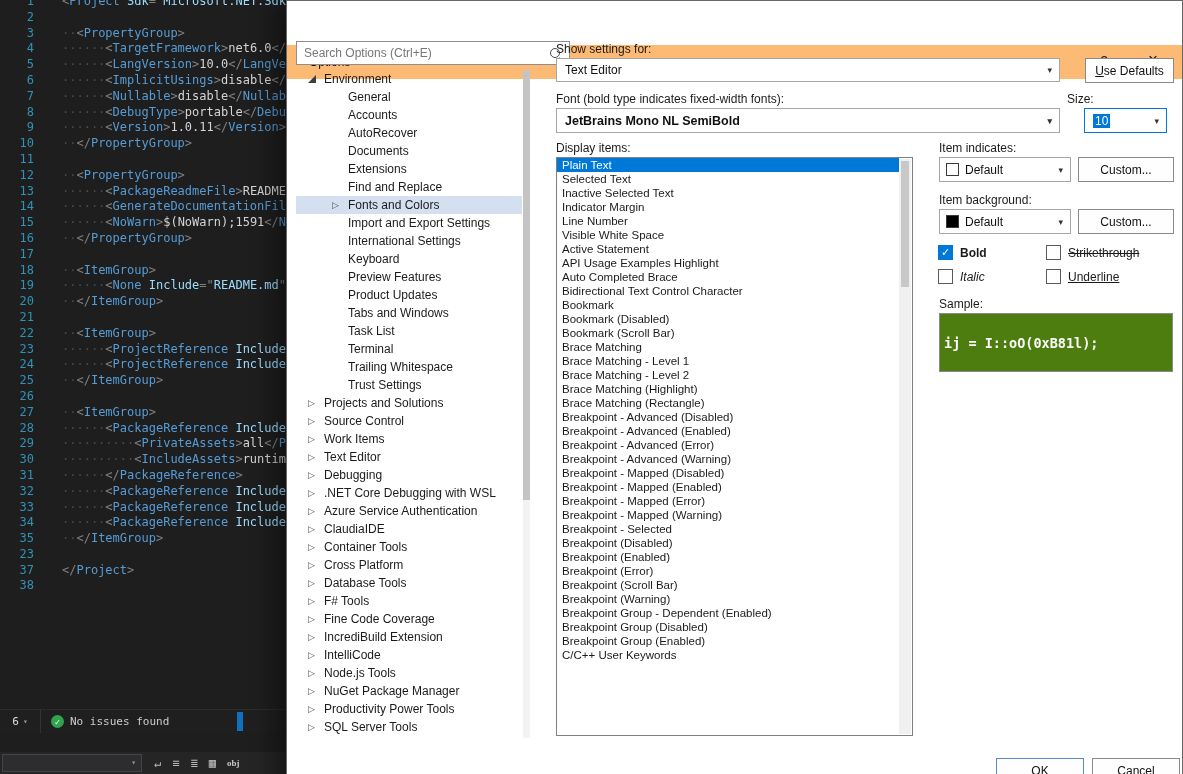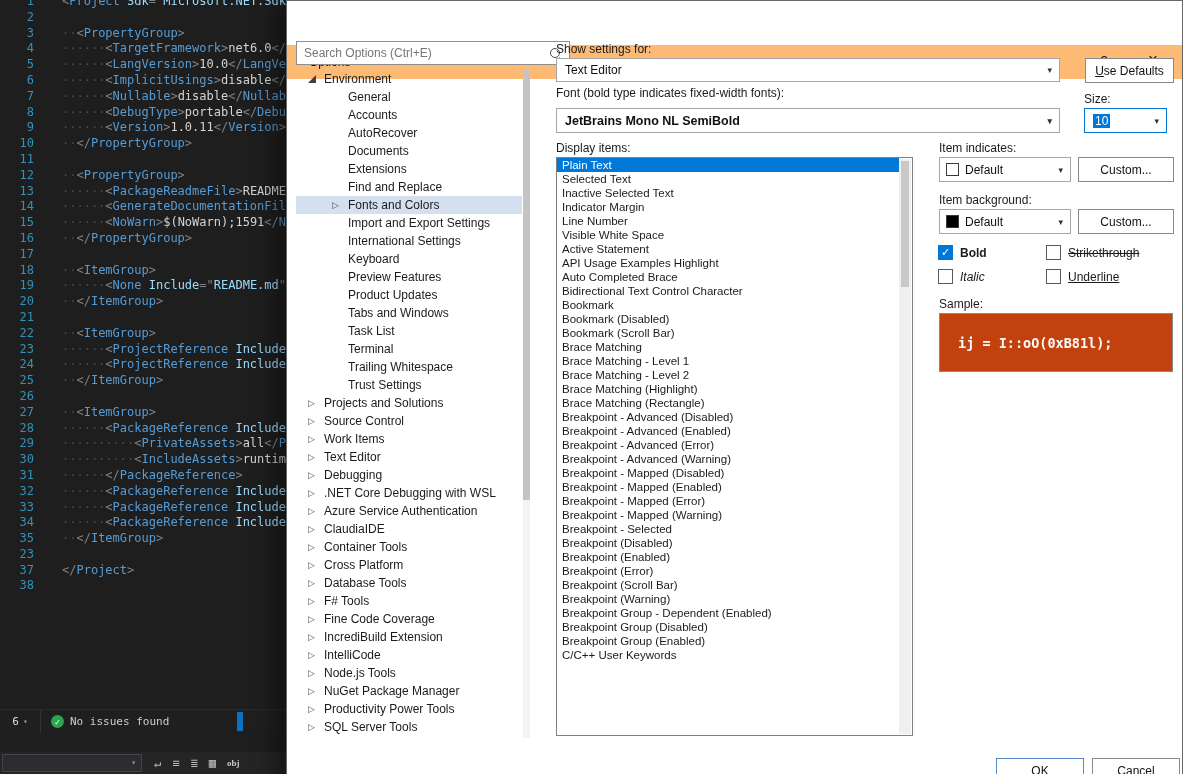--- a/index.html
+++ b/index.html
@@ -49,22 +49,22 @@
   .tree-row{height:18px;display:flex;align-items:center;padding-left:12px;cursor:default;white-space:nowrap;}
   .tree-row.child{padding-left:36px;}
   .tree-row.sel{background:#D4DFEF;}
   .tree-arrow{width:16px;flex:none;font-size:9px;color:#4E4E4E;display:flex;align-items:center;}
   .tri{width:0;height:0;border-left:8px solid transparent;border-bottom:8px solid #3F3F3F;display:block;}
   .tree-scrollbar{position:absolute;left:236px;top:69px;width:7px;height:668px;background:#F3F3F3;}
   .tree-scrollbar .thumb{position:absolute;left:0;top:0;width:7px;height:430px;background:#C4C4C4;}
 
   .lbl{position:absolute;font-size:12px;color:#1B1B1B;white-space:nowrap;}
   [data-name="show-settings-label"]{left:269px;top:41px;}
-  [data-name="font-label"]{left:269px;top:85px;}
-  [data-name="size-label"]{left:797px;top:91px;text-align:right;}
+  [data-name="font-label"]{left:269px;top:91px;}
+  [data-name="size-label"]{left:780px;top:91px;text-align:right;}
   [data-name="display-items-label"]{left:269px;top:140px;}
   [data-name="item-foreground-label"]{left:652px;top:140px;}
   [data-name="item-background-label"]{left:652px;top:192px;}
   [data-name="sample-label"]{left:652px;top:296px;}
 
   .combo{position:absolute;background:#fff;border:1px solid #A6A6A6;display:flex;align-items:center;padding:0 22px 0 8px;font-size:12px;color:#111;box-sizing:border-box;cursor:default;}
   .combo-caret{position:absolute;right:7px;top:50%;transform:translateY(-50%);font-size:9px;color:#333;}
   [data-name="show-settings-combo"]{left:269px;top:57px;width:504px;height:24px;}
   [data-name="font-combo"]{left:269px;top:107px;width:504px;height:25px;font-weight:bold;font-size:12.5px;}
   [data-name="size-combo"]{left:797px;top:107px;width:83px;height:25px;border:1px solid var(--accent,#0078D7);}
@@ -91,21 +91,21 @@
 
   .cb-grid{position:absolute;left:651px;top:244px;width:242px;display:grid;grid-template-columns:108px 130px;row-gap:9px;font-size:12px;}
   .cb-row{display:flex;align-items:center;cursor:default;}
   .cb-box{width:15px;height:15px;border:1px solid #5A5A5A;background:#fff;display:inline-flex;align-items:center;justify-content:center;font-size:11px;color:#fff;margin-right:7px;box-sizing:border-box;flex:none;}
   .cb-box.checked{background:var(--accent,#0078D7);border-color:var(--accent,#0078D7);}
   .style-bold{font-weight:bold;}
   .style-strike{text-decoration:line-through;}
   .style-italic{font-style:italic;}
   .style-underline{text-decoration:underline;}
 
-  .sample-box{position:absolute;left:652px;top:312px;width:234px;height:59px;background:#c2410c;border:1px solid #8A8A8A;box-sizing:border-box;display:flex;align-items:center;padding-left:18px;}
+  .sample-box{position:absolute;left:652px;top:312px;width:234px;height:59px;background:#4d7c0f;border:1px solid #8A8A8A;box-sizing:border-box;display:flex;align-items:center;padding-left:4px;}
   .sample-text{font-family:"DejaVu Sans Mono",monospace;font-weight:bold;font-size:13.5px;color:#FAFAFA;}
 </style>
 </head>
 <body>
 
 <div class="screen" data-name="vs-window">
 
   <div class="editor" data-name="code-editor">
     <div class="code-area" data-name="code-area">
         <div class="code-line" data-name="code-line"><span class="gut">1</span><span class="ct"><span class="tok-pl">&lt;</span><span class="tok-tg">Project</span><span class="tok-tx"> </span><span class="tok-at">Sdk</span><span class="tok-pl">="</span><span class="tok-st">Microsoft.NET.Sdk</span><span class="tok-pl">"</span></span></div>

